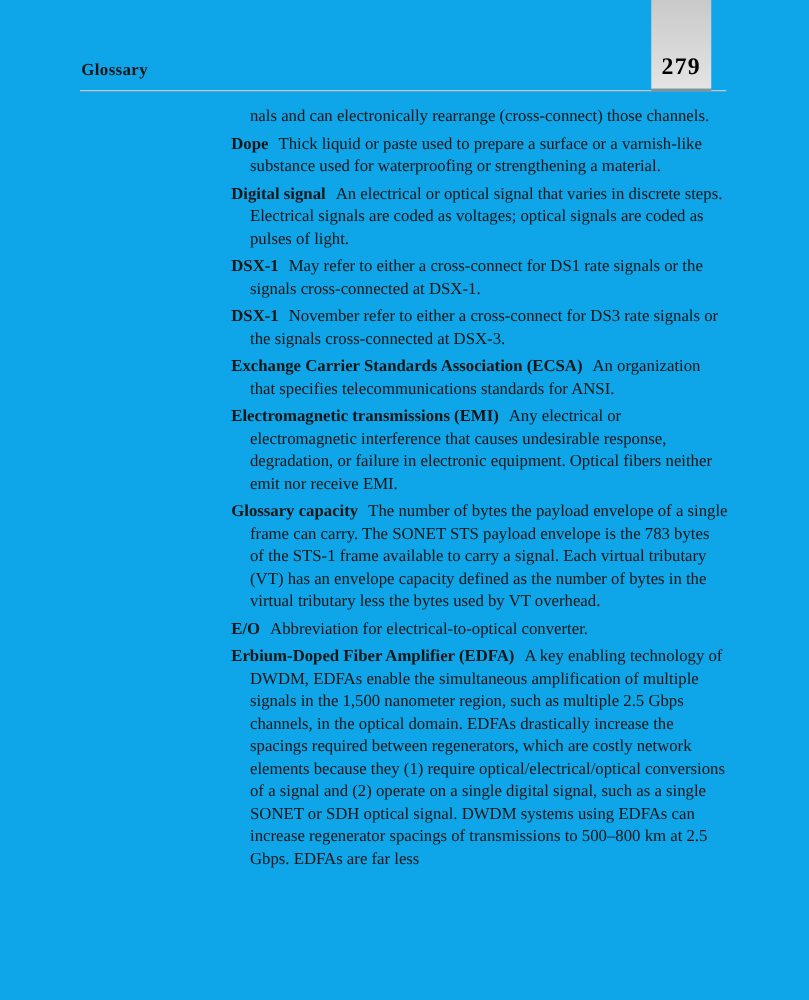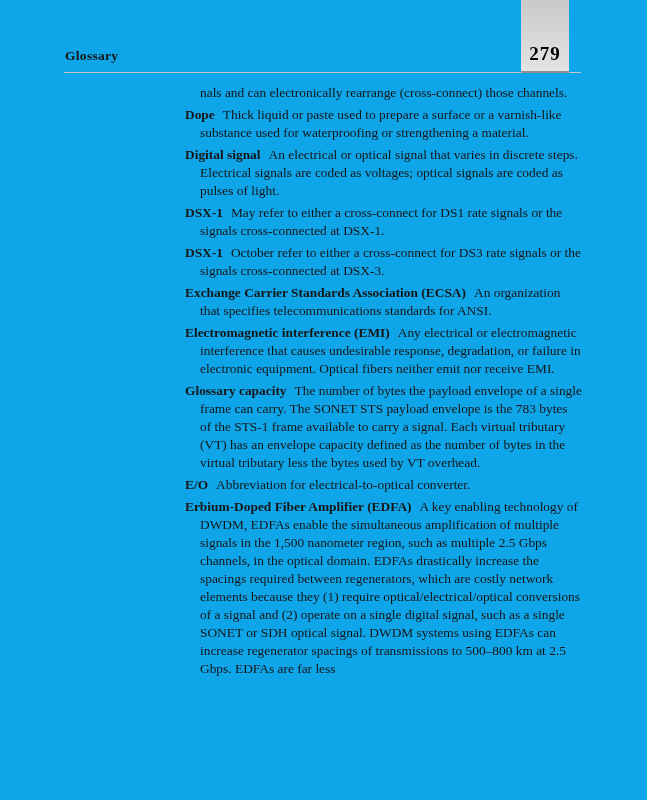--- a/index.html
+++ b/index.html
@@ -90,29 +90,29 @@
 
     <p class="entry">
       <span class="term">Digital signal</span><span class="definition">An electrical or optical signal that varies in discrete steps. Electrical signals are coded as voltages; optical signals are coded as pulses of light.</span>
     </p>
 
     <p class="entry">
       <span class="term">DSX-1</span><span class="definition">May refer to either a cross-connect for DS1 rate signals or the signals cross-connected at DSX-1.</span>
     </p>
 
     <p class="entry">
-      <span class="term">DSX-1</span><span class="definition">October refer to either a cross-connect for DS3 rate signals or the signals cross-connected at DSX-3.</span>
+      <span class="term">DSX-1</span><span class="definition">November refer to either a cross-connect for DS3 rate signals or the signals cross-connected at DSX-3.</span>
     </p>
 
     <p class="entry">
       <span class="term">Exchange Carrier Standards Association (ECSA)</span><span class="definition">An organization that specifies telecommunications standards for ANSI.</span>
     </p>
 
     <p class="entry">
-      <span class="term">Electromagnetic interference (EMI)</span><span class="definition">Any electrical or electromagnetic interference that causes undesirable response, degradation, or failure in electronic equipment. Optical fibers neither emit nor receive EMI.</span>
+      <span class="term">Electromagnetic transmissions (EMI)</span><span class="definition">Any electrical or electromagnetic interference that causes undesirable response, degradation, or failure in electronic equipment. Optical fibers neither emit nor receive EMI.</span>
     </p>
 
     <p class="entry">
       <span class="term">Glossary capacity</span><span class="definition">The number of bytes the payload envelope of a single frame can carry. The SONET STS payload envelope is the 783 bytes of the STS-1 frame available to carry a signal. Each virtual tributary (VT) has an envelope capacity defined as the number of bytes in the virtual tributary less the bytes used by VT overhead.</span>
     </p>
 
     <p class="entry">
       <span class="term">E/O</span><span class="definition">Abbreviation for electrical-to-optical converter.</span>
     </p>
 

